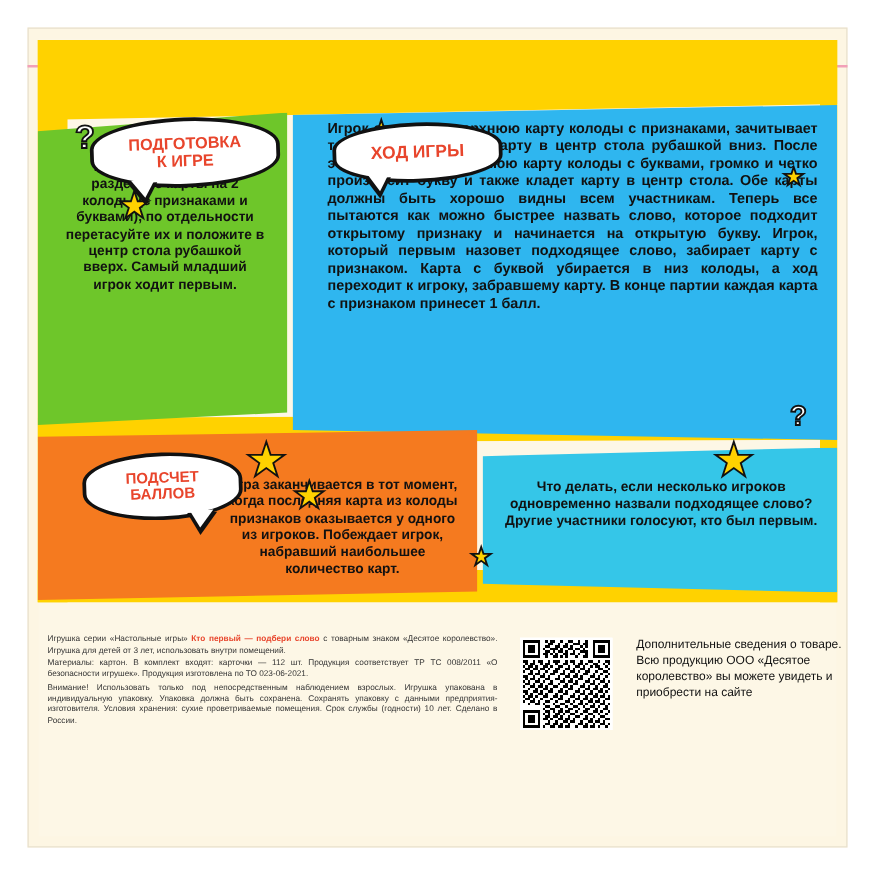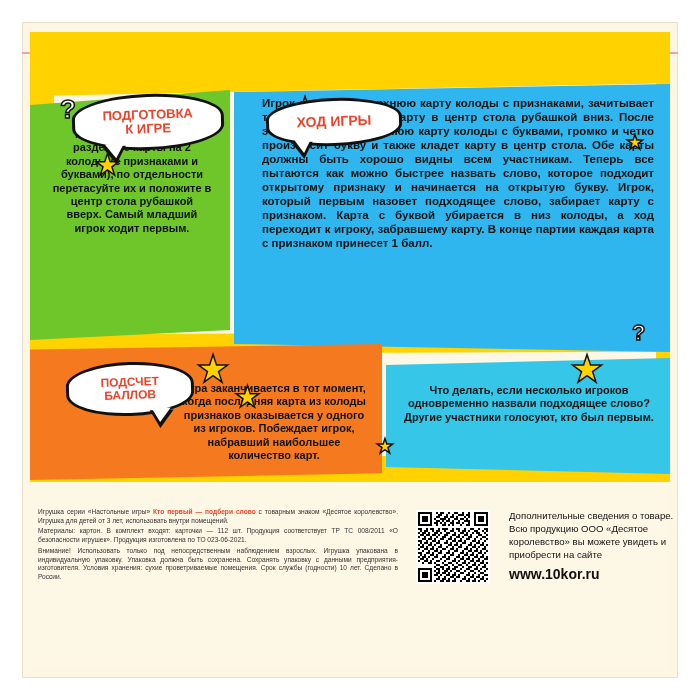--- a/index.html
+++ b/index.html
@@ -614,15 +614,14 @@
           <rect x="25" y="35" width="2" height="1"></rect>
           <rect x="28" y="35" width="2" height="1"></rect>
           <rect x="31" y="35" width="1" height="1"></rect>
           <rect x="34" y="35" width="1" height="1"></rect>
       </g>
     </svg>
   </div>
 
   <div class="right-info">
     <span>Дополнительные сведения о товаре. Всю продукцию ООО «Десятое королевство» вы можете увидеть и приобрести на сайте</span>
-    <span class="site">www.10kor.ru</span>
   </div>
 </div>
 
 </body></html>

